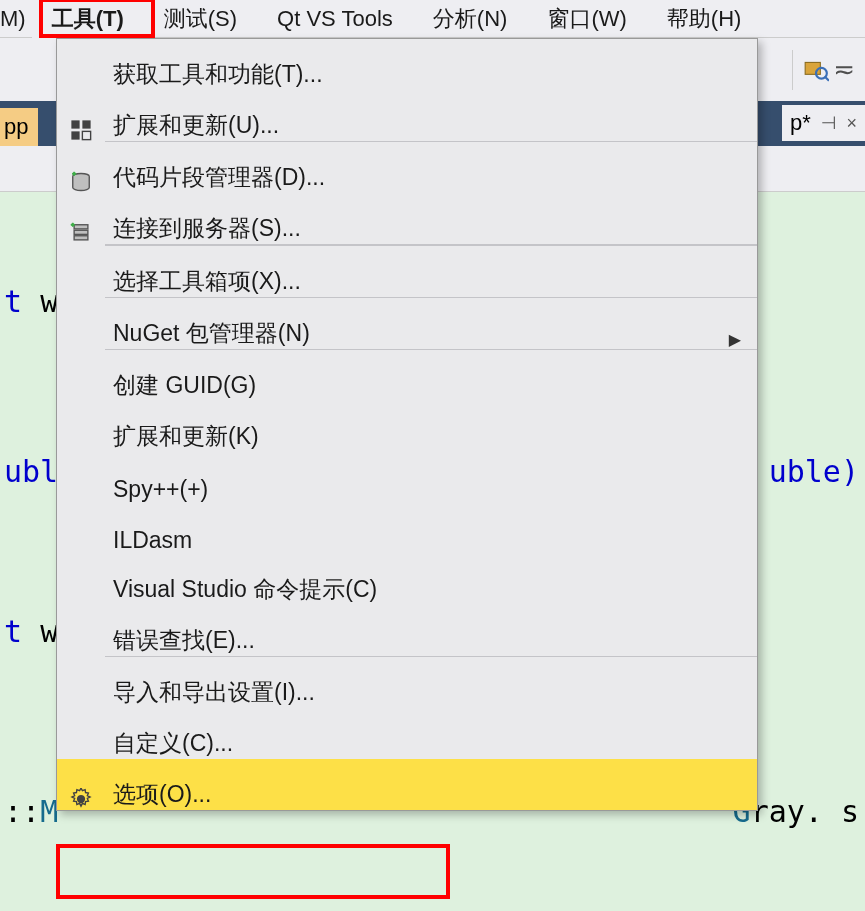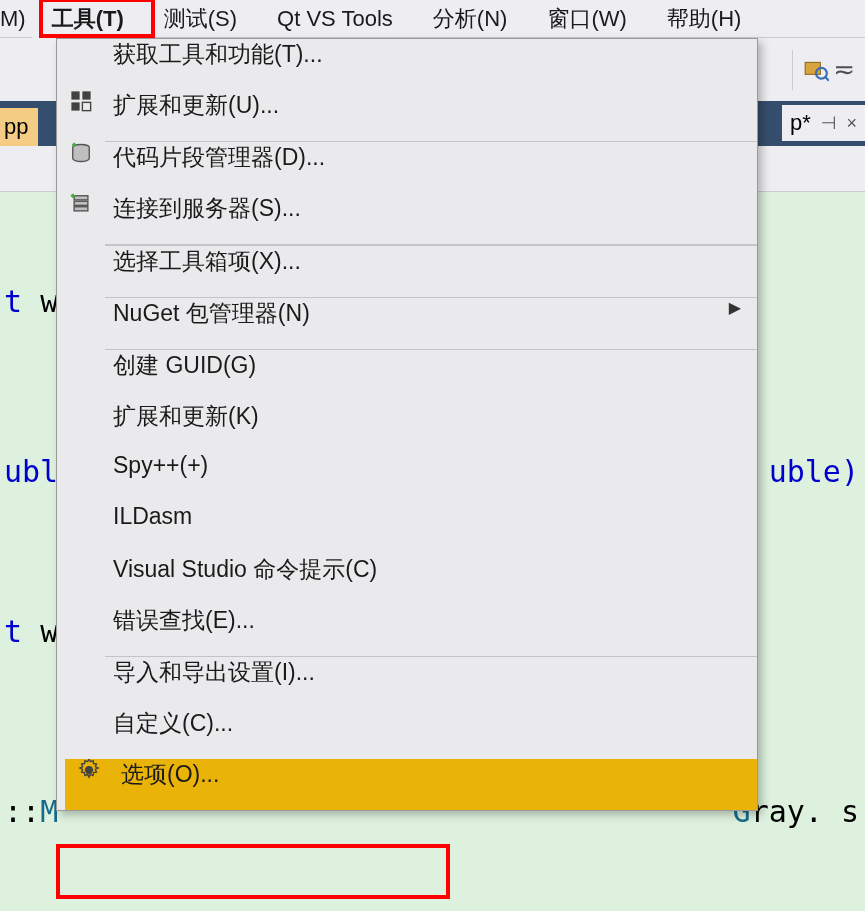--- a/index.html
+++ b/index.html
@@ -132,21 +132,21 @@
     width: 702px;
     background:#eaeaec;
     border:1px solid #999;
     box-shadow: 4px 4px 8px rgba(0,0,0,.25);
     z-index: 20;
     font-size:23px;
     color:#1a1a1a;
   }
   .dropdown .row {
     display:flex;
-    align-items:flex-start;
+    align-items:flex-end;
     height:51px;
     position:relative;
   }
   .dropdown .icon-cell {
     width:48px;
     display:flex;
     align-items:center;
     justify-content:center;
     flex-shrink:0;
   }
@@ -164,22 +164,21 @@
     right:16px;
     font-size:16px;
     color:#333;
   }
   .dropdown .sep {
     height:1px;
     background:#c4c4c8;
     margin-left:48px;
   }
   .dropdown .row.hover {
-    background:#eab308;
-    margin-left:8px;
+    background:#fde047;
   }
   .highlight-box2 {
     position:absolute;
     border:4px solid #f00;
     pointer-events:none;
     z-index:60;
     left:56px;
     top: 844px;
     width: 394px;
     height: 55px;

